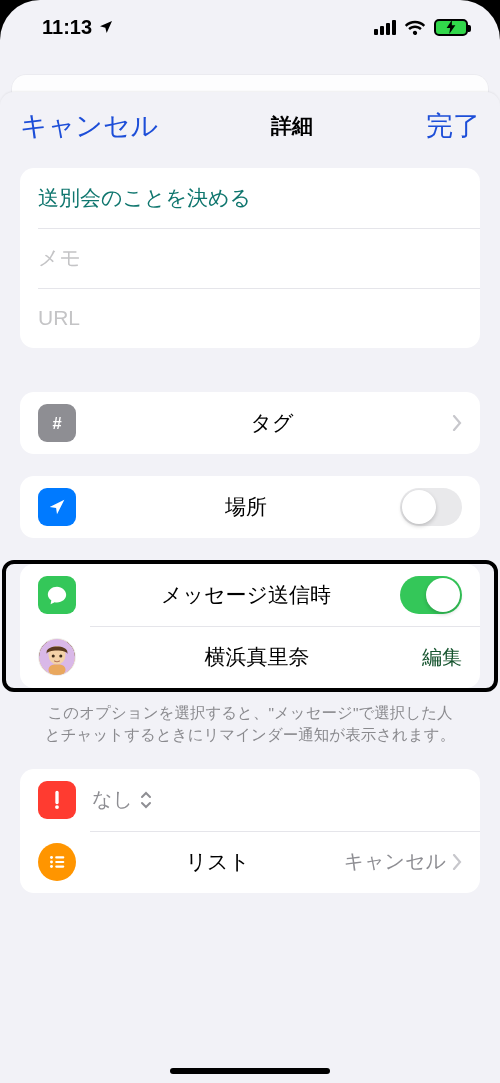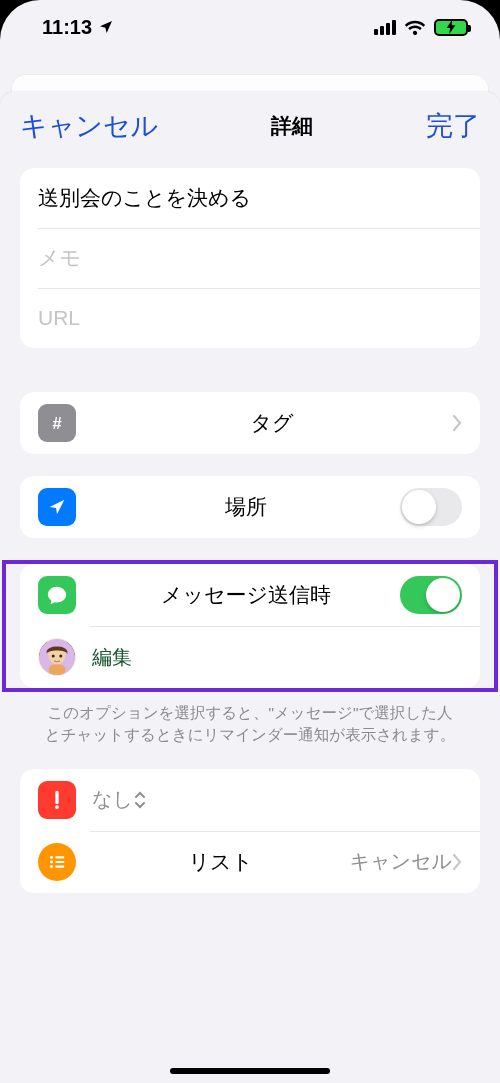--- a/index.html
+++ b/index.html
@@ -30,41 +30,41 @@
 
   .content { padding: 0 20px 40px; height: calc(100% - 62px); overflow-y:hidden; }
 
   
   .group { background:#fff; border-radius:14px; margin-top:22px; overflow:hidden; }
   .group:first-child { margin-top:10px; }
   .row { display:flex; align-items:center; min-height:62px; padding:0 18px; position:relative; }
   .row + .row::before { content:""; position:absolute; left:70px; right:0; top:0; height:1px; background:#e5e5ea; }
   .row .icon { width:38px; height:38px; border-radius:9px; display:flex; align-items:center; justify-content:center; flex:0 0 38px; margin-right:16px; }
   .row .label { font-size:21px; color:#000; flex:1; }
-  .row .value { font-size:20px; color:#8e8e93; }
+  .row .value { font-size:20px; color:#8e8e93; margin-right:6px; }
   .row .chev { width:10px; height:16px; flex:0 0 10px; }
   .row .edit { font-size:20px; color:#14532d; }
 
   
   .inputs .row { min-height:60px; }
-  .inputs .title-field { font-size:21px; color:#000000; }
+  .inputs .title-field { font-size:21px; color:#0f766e; }
   .inputs .placeholder { font-size:21px; color:#c4c4c6; }
   .inputs .row + .row::before { left:18px; }
 
   
   .toggle { width:62px; height:38px; border-radius:19px; background:#e9e9eb; position:relative; transition:.2s; flex:0 0 62px; }
   .toggle .knob { position:absolute; width:34px; height:34px; background:#fff; border-radius:50%; top:2px; left:2px; box-shadow:0 2px 4px rgba(0,0,0,.2); transition:.2s; }
   .toggle.on { background:#34c759; }
   .toggle.on .knob { left:26px; }
 
   
   .footer-note { font-size:15.5px; color:#8a8a8e; padding:10px 20px 0; line-height:1.45; }
 
   
-  .highlight-box { border:4px solid #6d28d9; border-radius:0; margin: 22px -18px 0; padding: 0 14px; }
+  .highlight-box { border:4px solid #000000; border-radius:12px; margin: 22px -18px 0; padding: 0 14px; }
   .highlight-box .group { margin-top:0; }
 
   
   .bg-red{background:#ff3b30}.bg-blue{background:#007aff}.bg-gray{background:#8e8e93}.bg-navblue{background:#007aff}
   .bg-green{background:#34c759}.bg-orange{background:#ff9500}.bg-redex{background:#ff3b30}.bg-amber{background:#ff9500}
 
   
   .avatar { width:38px; height:38px; border-radius:50%; flex:0 0 38px; margin-right:16px; background: radial-gradient(circle at 50% 30%, #f5d9b0 0 40%, #8e6a3a 41% 60%, #e9c38e 61% 100%); border:1px solid #eee; overflow:hidden; position:relative;}
   .avatar svg{position:absolute;inset:0;}
 
@@ -175,20 +175,21 @@
               <svg viewBox="0 0 38 38">
                   <circle cx="19" cy="19" r="19" fill="#d9b8e8"></circle>
                   <ellipse cx="19" cy="17" rx="9" ry="10" fill="#f3d2a8"></ellipse>
                   <path d="M8 14 C 8 6, 30 6, 30 14 L30 16 C 30 11, 8 11, 8 16 Z" fill="#5a3a1e"></path>
                   <circle cx="15" cy="18" r="1.6" fill="#3a2a1a"></circle>
                   <circle cx="23" cy="18" r="1.6" fill="#3a2a1a"></circle>
                   <path d="M16 23 Q19 25 22 23" stroke="#b5745a" stroke-width="1.2" fill="none"></path>
                   <rect x="10" y="27" width="18" height="11" rx="6" fill="#e9a85e"></rect>
                 </svg>
             </div>
+            <span class="label">横浜真里奈</span>
             <span class="edit">編集</span>
           </div>
         </div>
       </div>
 
       <div class="footer-note">このオプションを選択すると、"メッセージ"で選択した人とチャットするときにリマインダー通知が表示されます。</div>
 
 
       <div class="group">
         <div class="row">

